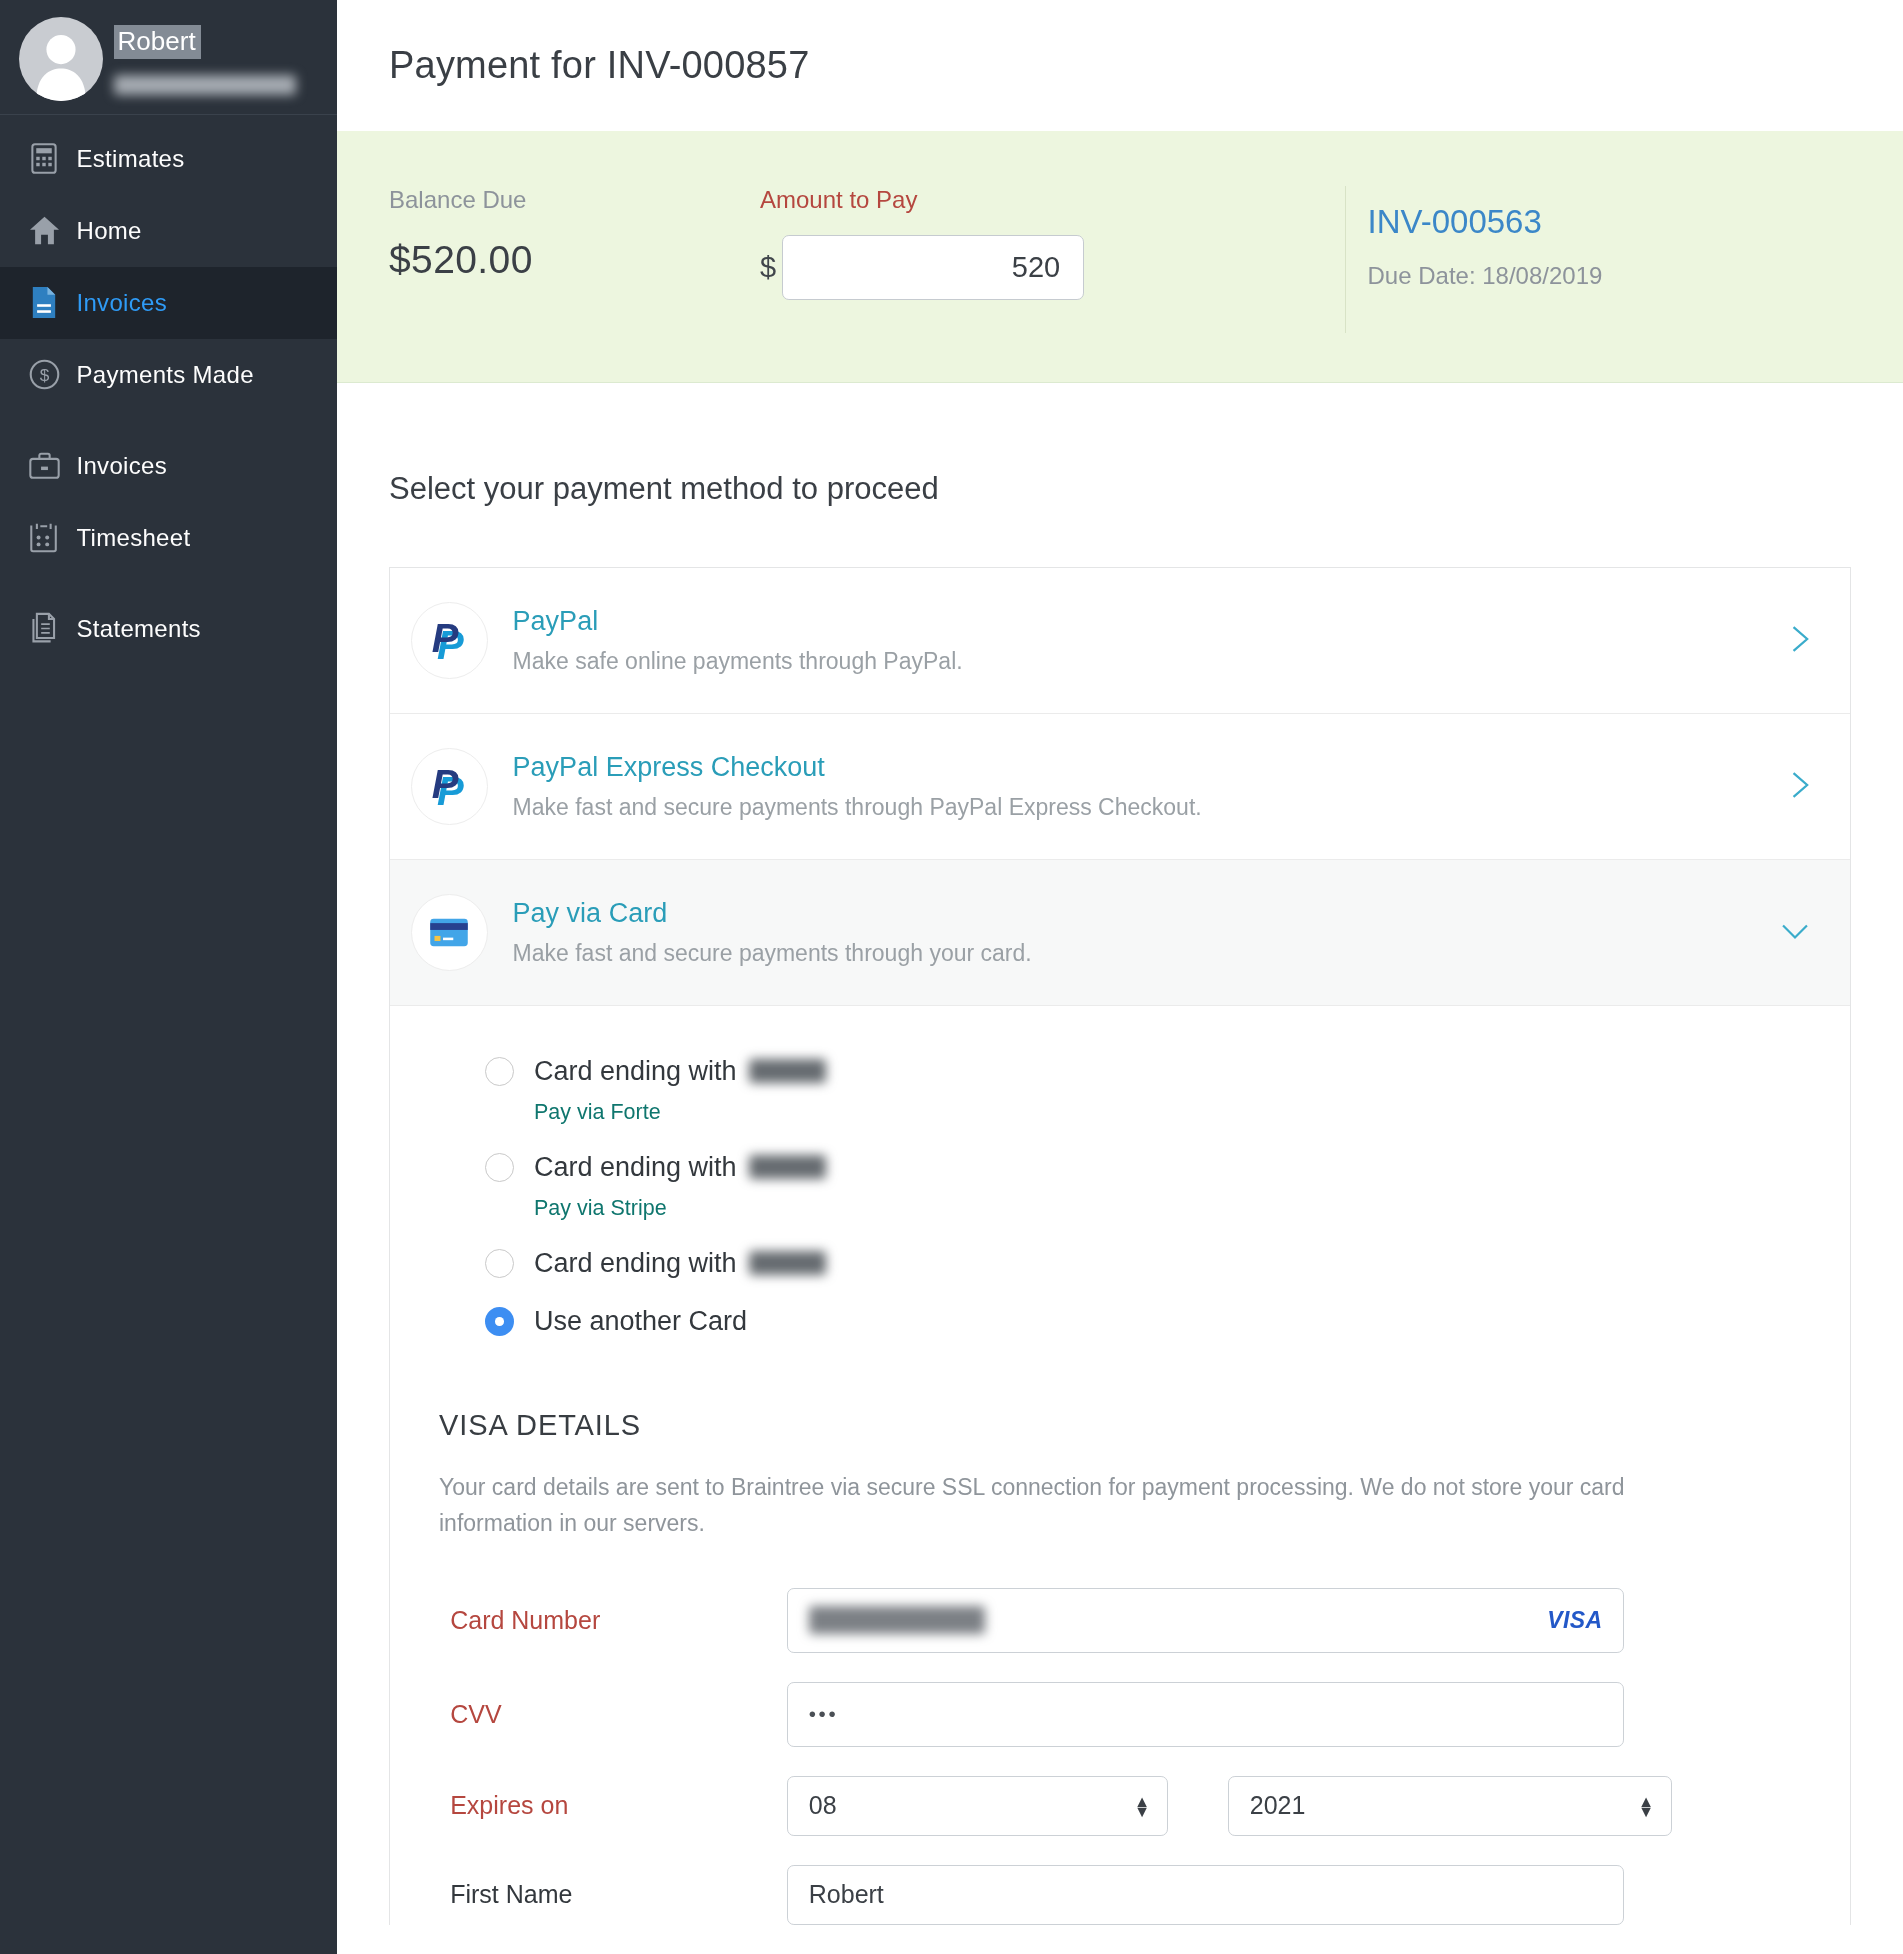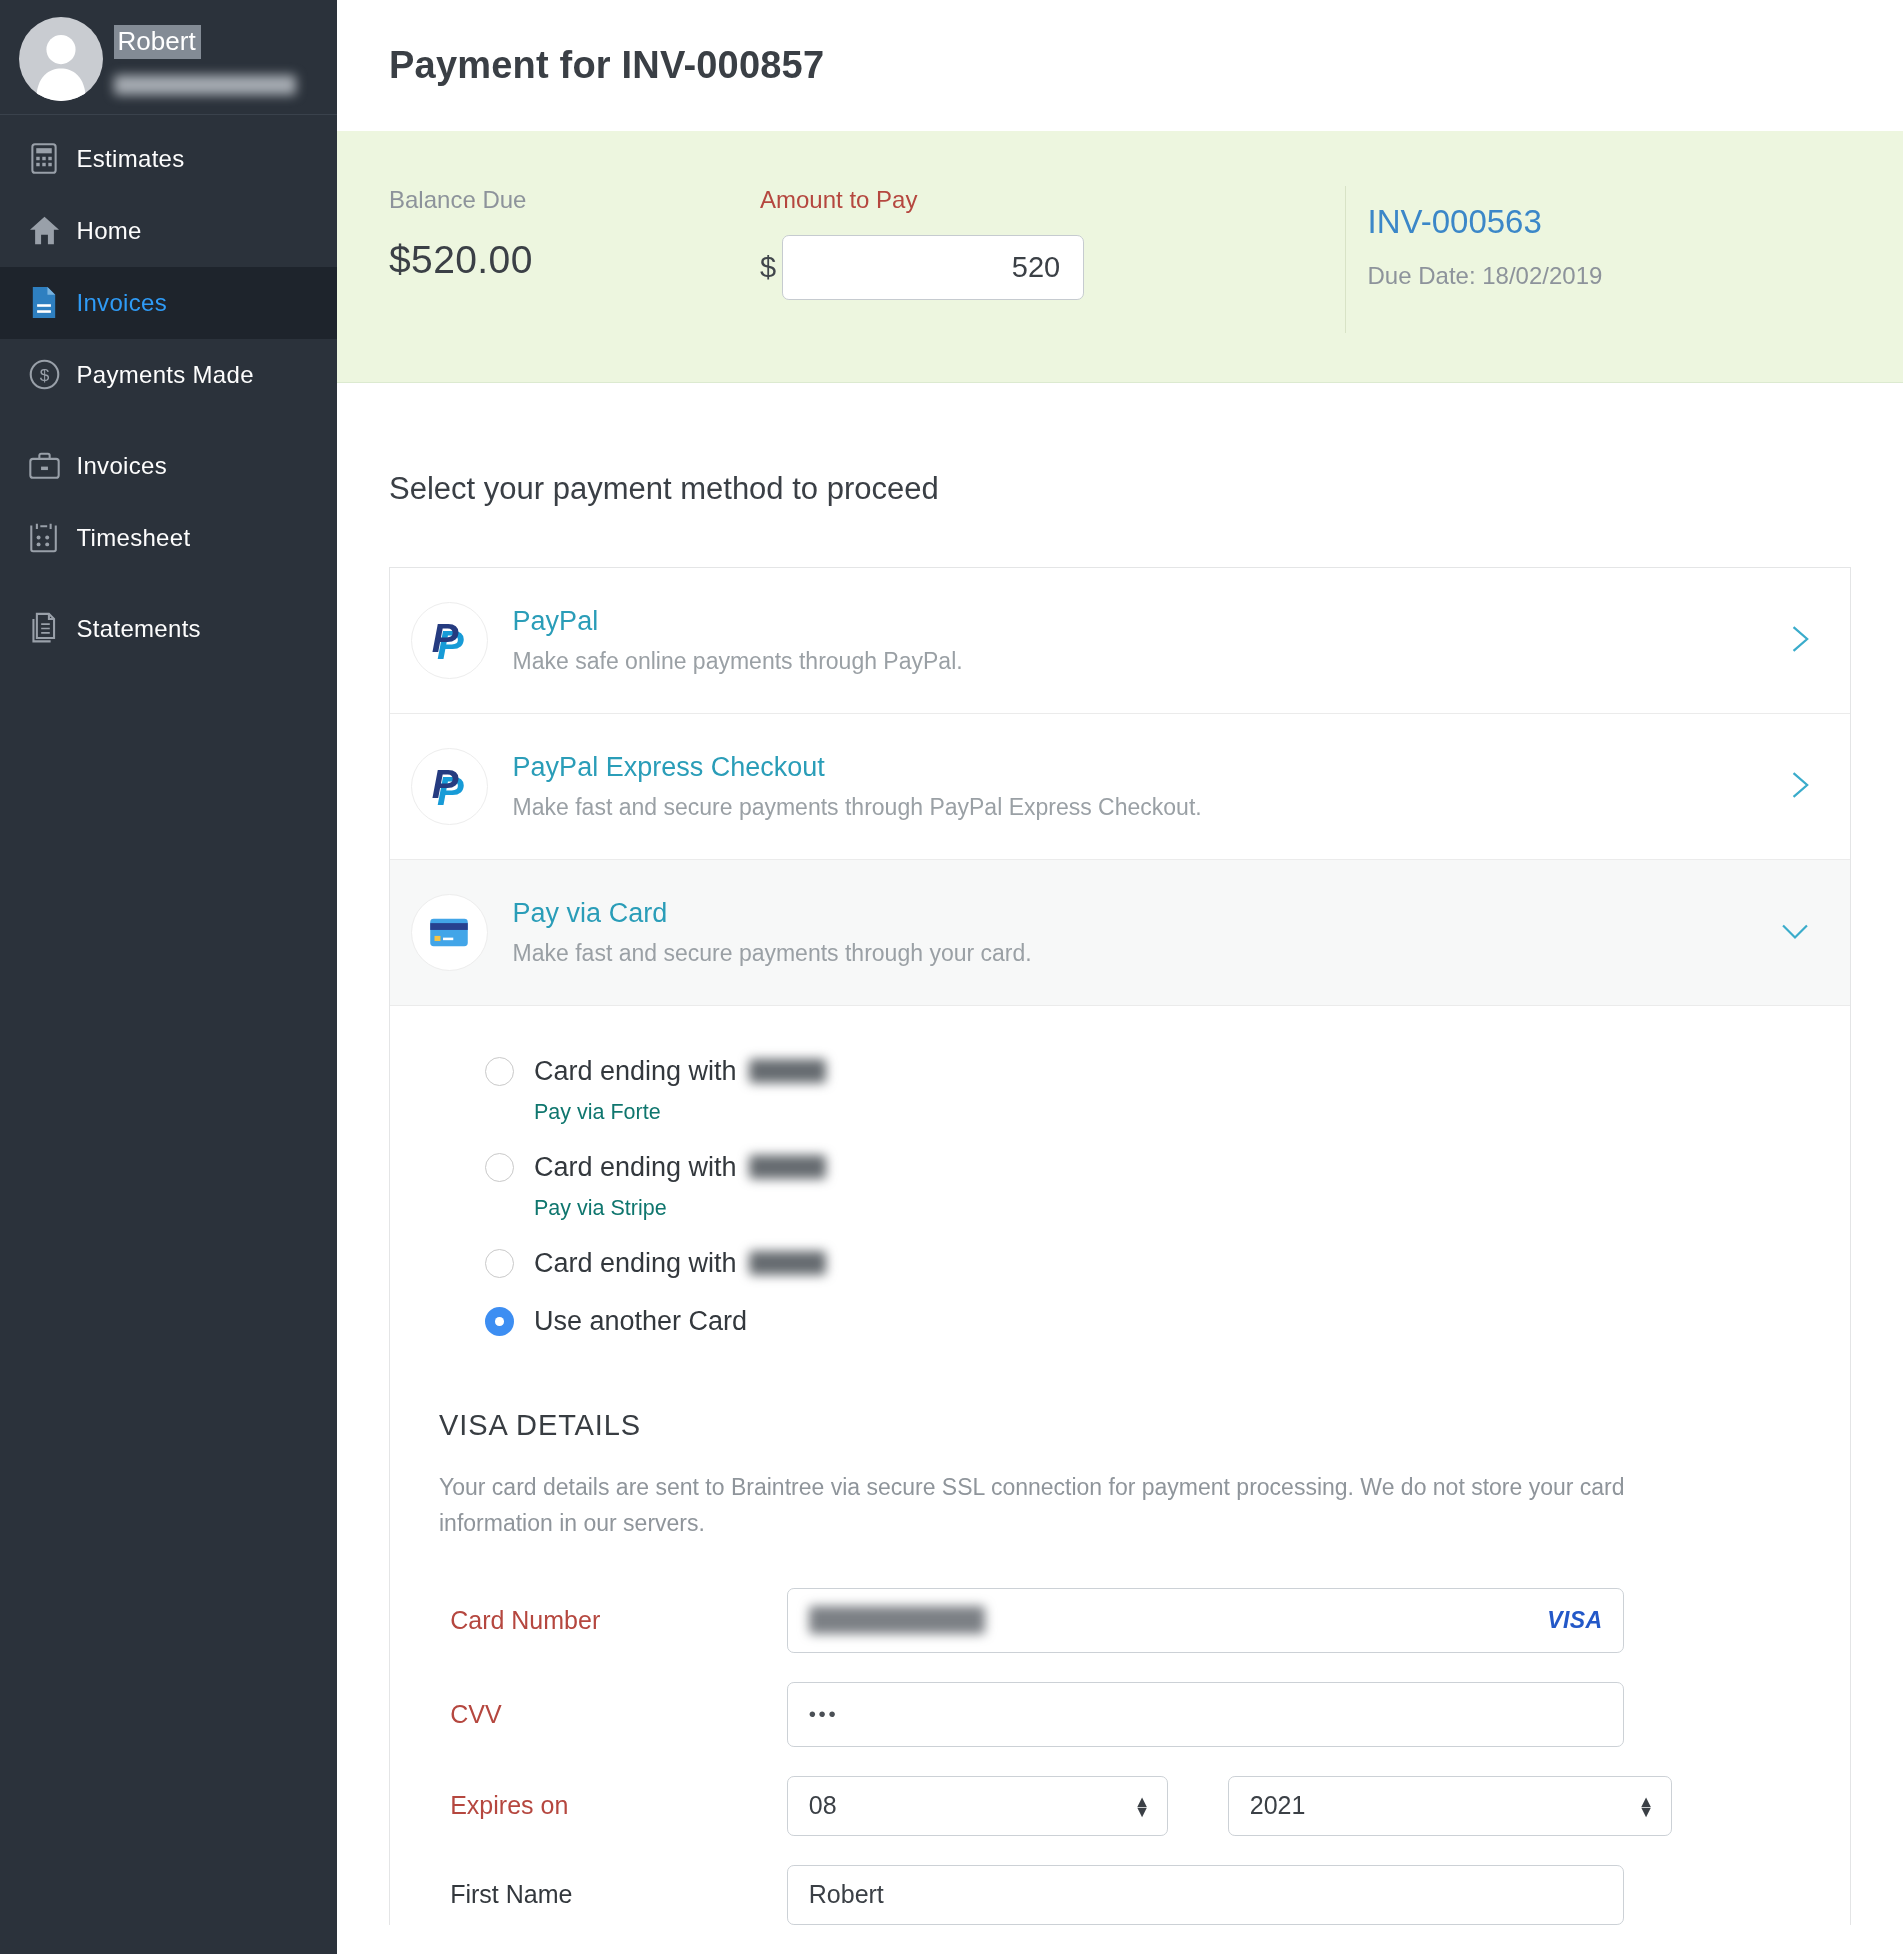--- a/index.html
+++ b/index.html
@@ -26,21 +26,21 @@
   .nav-item .nav-icon { width:34px; display:flex; justify-content:center; flex:none; }
   .nav-item .nav-label { margin-left:15.5px; font-size:24px; font-weight:500; color:#fdfdfd; letter-spacing:0.3px; }
   .nav-item.active { background:#1e242c; }
   .nav-item.active .nav-label { color:#2f9bf6; }
   .nav-gap { height:19px; }
   .icon-stroke { stroke:#99a0a9; fill:none; stroke-width:2.4; }
 
   
   main { flex:1; height:100%; position:relative; background:#fff; }
   .page-header { height:131px; display:flex; align-items:center; padding-left:52px; }
-  .page-header h1 { font-size:38px; font-weight:700; color:#3a3f45; letter-spacing:0.2px; }
+  .page-header h1 { font-size:38px; font-weight:400; color:#3a3f45; letter-spacing:0.2px; }
 
   .banner { height:252px; background:#edf6df; border-bottom:0.9px solid #dcead0;
             display:flex; padding:55px 52px 0 52px; }
   .col-balance { width:371px; }
   .lbl { font-size:24px; }
   .lbl.gray { color:#8d939b; }
   .lbl.red { color:#b5473f; }
   .balance-value { margin-top:24px; font-size:39px; color:#3b4046; letter-spacing:0.4px; }
   .col-amount { width:565px; }
   .amount-row { margin-top:20.6px; display:flex; align-items:center; }
@@ -239,21 +239,21 @@
       </div>
       <div class="col-amount">
         <div class="lbl red">Amount to Pay</div>
         <div class="amount-row">
           <span class="currency">$</span>
           <input class="amount-input" type="text" value="520" style="">
         </div>
       </div>
       <div class="col-invoice">
         <div class="invoice-no">INV-000563</div>
-        <div class="due-date">Due Date: 18/02/2019</div>
+        <div class="due-date">Due Date: 18/08/2019</div>
       </div>
     </section>
 
     <h2 class="choose-heading">Select your payment method to proceed</h2>
 
     <section class="methods-panel">
 
       <div class="method-row">
         <div class="m-icon-circle">
           <div class="pp-wrap">

